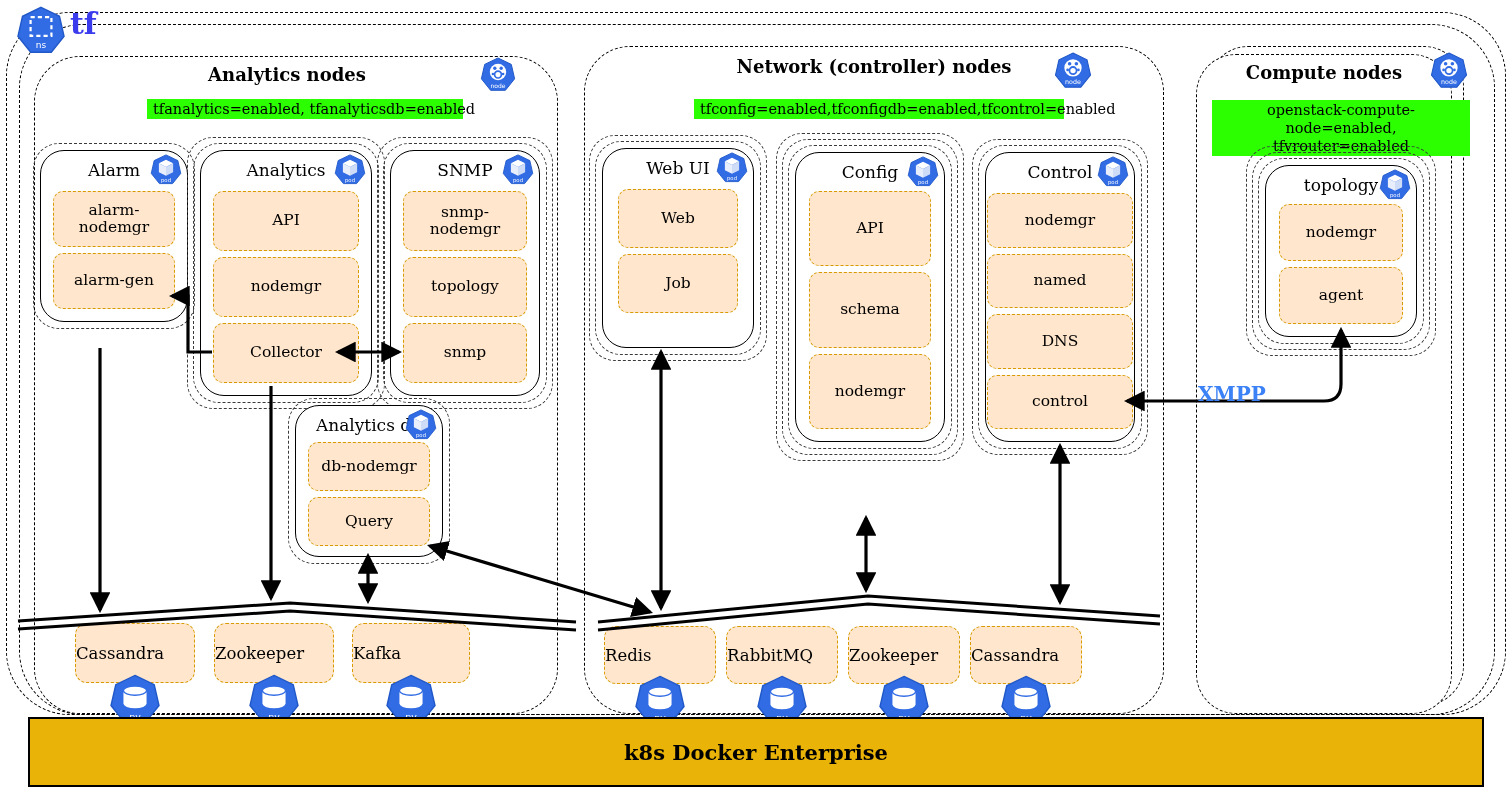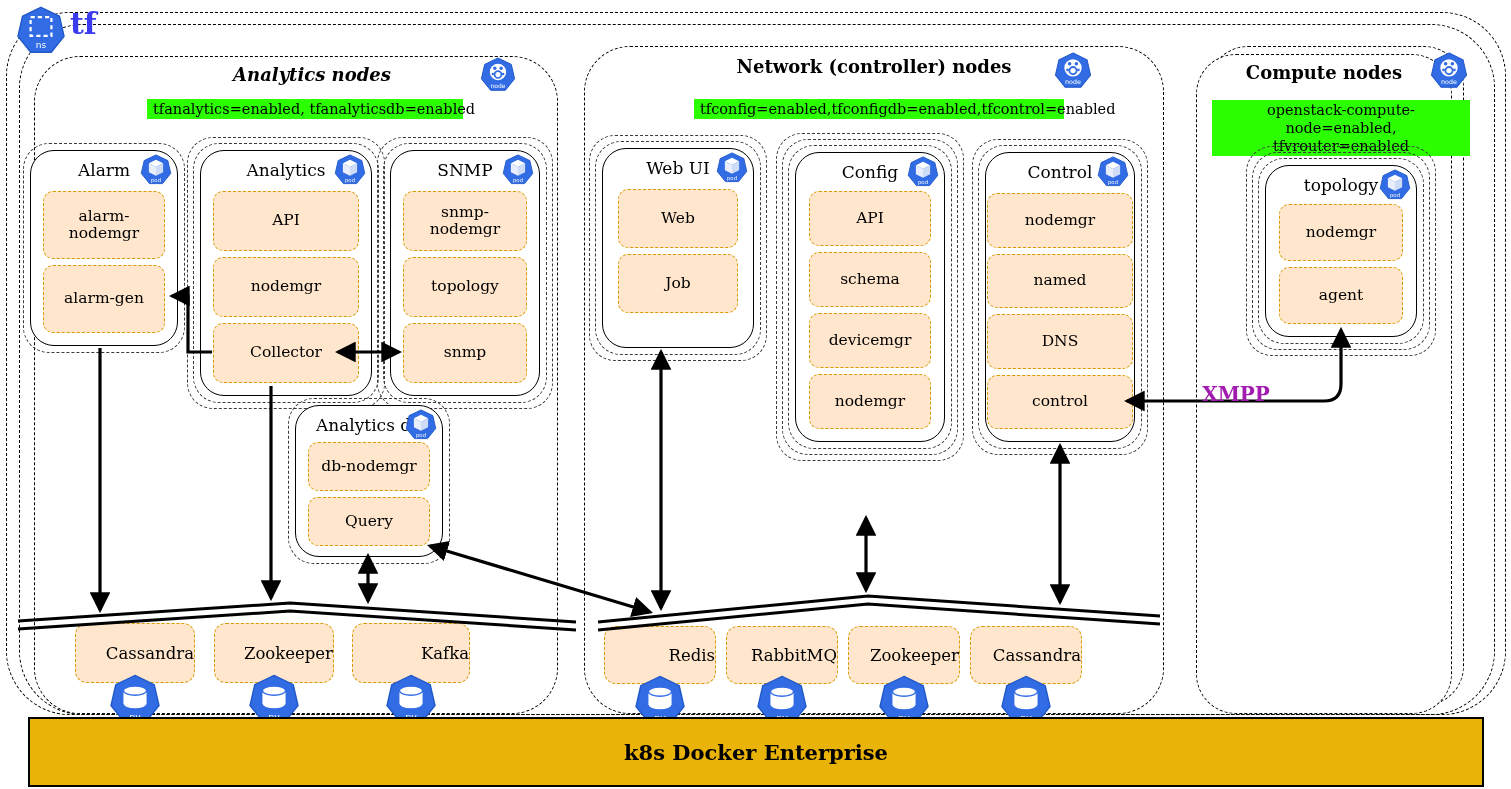--- a/index.html
+++ b/index.html
@@ -23,33 +23,33 @@
   .podbox { position:absolute; inset:0; background:#fff; border:1.3px solid #000; border-radius:24px;
             display:flex; flex-direction:column; gap:6px; }
   .podtitle { position:absolute; top:9px; left:0; right:0; text-align:center; font-size:17px; }
   .pod-icon { position:absolute; top:3px; right:5px; width:32px; height:32px; z-index:3; }
   .cbox { background:#FFE6CC; border:1.6px dashed #D79B00; border-radius:10px; flex:1;
           display:flex; align-items:center; justify-content:center; text-align:center;
           font-size:15.5px; line-height:1.12; padding:2px 5px; }
 
   
   .store { position:absolute; background:#FFE6CC; border:1.6px dashed #D79B00; border-radius:12px;
-           display:flex; align-items:center; justify-content:flex-end; font-size:16.5px; z-index:2; }
+           display:flex; align-items:center; justify-content:flex-start; font-size:16.5px; z-index:2; }
   .pv-icon { position:absolute; left:50%; margin-left:-26px; bottom:-44px; width:52px; height:52px; z-index:4; }
 
   .kicon { position:absolute; z-index:6; }
 
   
   .platform { position:absolute; left:28px; top:717px; width:1456px; height:70px; background:#eab308;
               border:2px solid #000; display:flex; align-items:center; justify-content:center;
               font-weight:bold; font-size:21px; z-index:3; }
 
   .tf-label { position:absolute; left:70px; top:6px; font-size:30px; font-weight:bold; color:#3b3bee; z-index:6; }
-  .xmpp-label { position:absolute; left:1198px; top:382px; width:76px; text-align:center;
-                font-size:20px; font-weight:bold; color:#a21caf; z-index:6; }
+  .xmpp-label { position:absolute; left:1198px; top:382px; width:76px; text-align:left;
+                font-size:20px; font-weight:bold; color:#3b82f6; z-index:6; }
 
   #overlay { position:absolute; left:0; top:0; z-index:5; pointer-events:none; }
 </style>
 </head>
 <body>
 
 <svg width="0" height="0" style="position:absolute">
   <defs>
     <symbol id="sym-ns" viewBox="0 0 36 36">
       <polygon points="18,1 31.3,7.4 34.6,21.8 25.4,33.3 10.6,33.3 1.4,21.8 4.7,7.4" fill="#326CE5" stroke="#2058c8" stroke-width="1"></polygon>
@@ -84,42 +84,42 @@
 
 <div class="ns-rect" style="left:6px;top:12px;width:1500px;height:703px;"></div>
 <div class="ns-rect" style="left:19px;top:24px;width:1476px;height:691px;"></div>
 
 <svg class="kicon" style="left:16px;top:6px;width:50px;height:50px;">
     <use href="#sym-ns"></use>
   </svg>
 <div class="tf-label">tf</div>
 
 <div class="group" style="left:34px;top:56px;width:524px;height:658px;"></div>
-<div class="group-title" style="left:50px;top:64px;width:524px;font-style:italic;">Analytics nodes</div>
+<div class="group-title" style="left:25px;top:64px;width:524px;">Analytics nodes</div>
 <svg class="kicon" style="left:480px;top:57px;width:36px;height:36px;">
     <use href="#sym-node"></use>
   </svg>
 <div class="selector nowrap" style="left:147px;top:99px;width:316px;">tfanalytics=enabled, tfanalyticsdb=enabled</div>
 
 <div class="group" style="left:584px;top:46px;width:580px;height:668px;"></div>
 <div class="group-title" style="left:584px;top:56px;width:580px;">Network (controller) nodes</div>
 <svg class="kicon" style="left:1054px;top:52px;width:38px;height:38px;">
     <use href="#sym-node"></use>
   </svg>
 <div class="selector nowrap" style="left:694px;top:99px;width:370px;">tfconfig=enabled,tfconfigdb=enabled,tfcontrol=enabled</div>
 
 <div class="group" style="left:1208px;top:46px;width:256px;height:660px;border-radius:40px;"></div>
 <div class="group" style="left:1196px;top:54px;width:256px;height:660px;border-radius:40px;background:#fff;"></div>
 <div class="group-title" style="left:1196px;top:62px;width:256px;">Compute nodes</div>
 <svg class="kicon" style="left:1430px;top:52px;width:38px;height:38px;">
     <use href="#sym-node"></use>
   </svg>
 <div class="selector" style="left:1212px;top:100px;width:258px;">openstack-compute-node=enabled, tfvrouter=enabled</div>
 
-<div class="pod" style="left:30px;top:150px;width:148px;height:196px;">
+<div class="pod" style="left:40px;top:150px;width:148px;height:172px;">
   <div class="stack s1"></div>
   <div class="podbox" style="padding:40px 12px 12px;">
     <div class="podtitle">Alarm</div>
     <svg class="pod-icon">
         <use href="#sym-pod"></use>
       </svg>
     <div class="cbox">alarm-nodemgr</div>
     <div class="cbox">alarm-gen</div>
   </div>
 </div>
@@ -181,21 +181,20 @@
   <div class="stack s1"></div>
   <div class="stack s2"></div>
   <div class="stack s3"></div>
   <div class="podbox" style="padding:38px 13px 12px;">
     <div class="podtitle">Config</div>
     <svg class="pod-icon">
         <use href="#sym-pod"></use>
       </svg>
     <div class="cbox">API</div>
     <div class="cbox">schema</div>
-    <div class="cbox">devicemgr</div>
     <div class="cbox">nodemgr</div>
   </div>
 </div>
 
 <div class="pod" style="left:985px;top:152px;width:150px;height:290px;">
   <div class="stack s1"></div>
   <div class="stack s2"></div>
   <div class="podbox" style="padding:40px 1px 12px;">
     <div class="podtitle">Control</div>
     <svg class="pod-icon">

